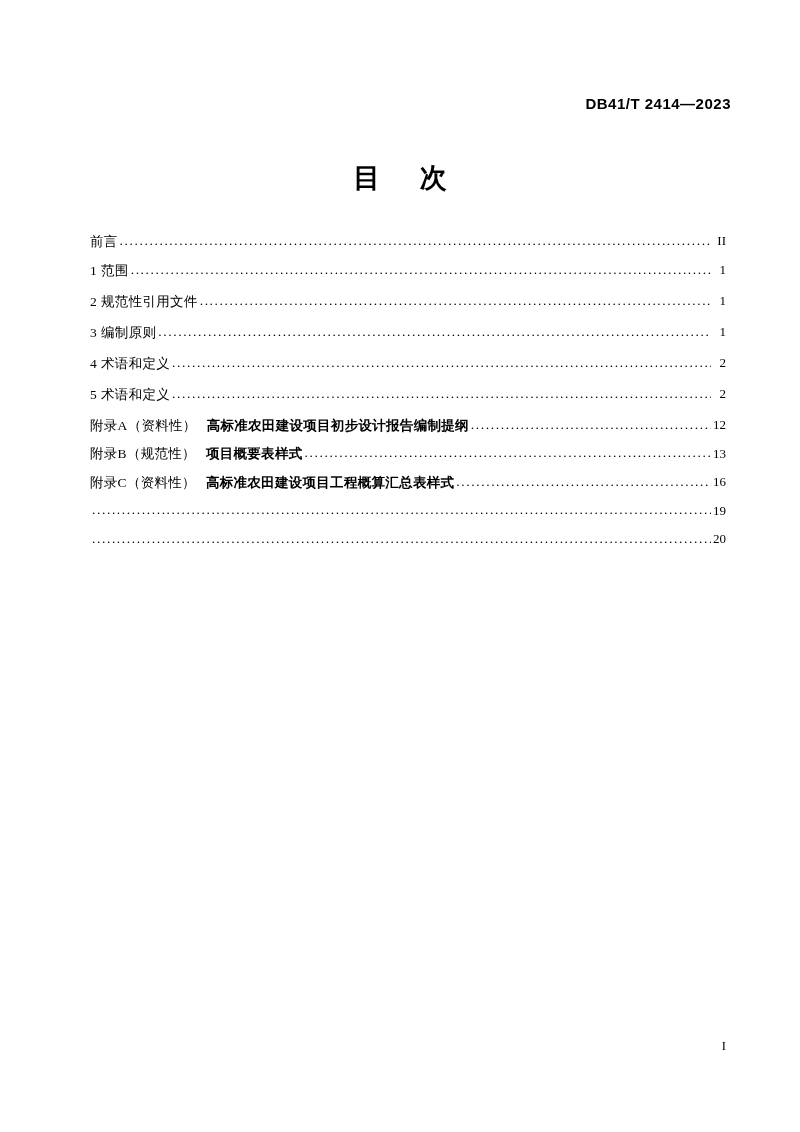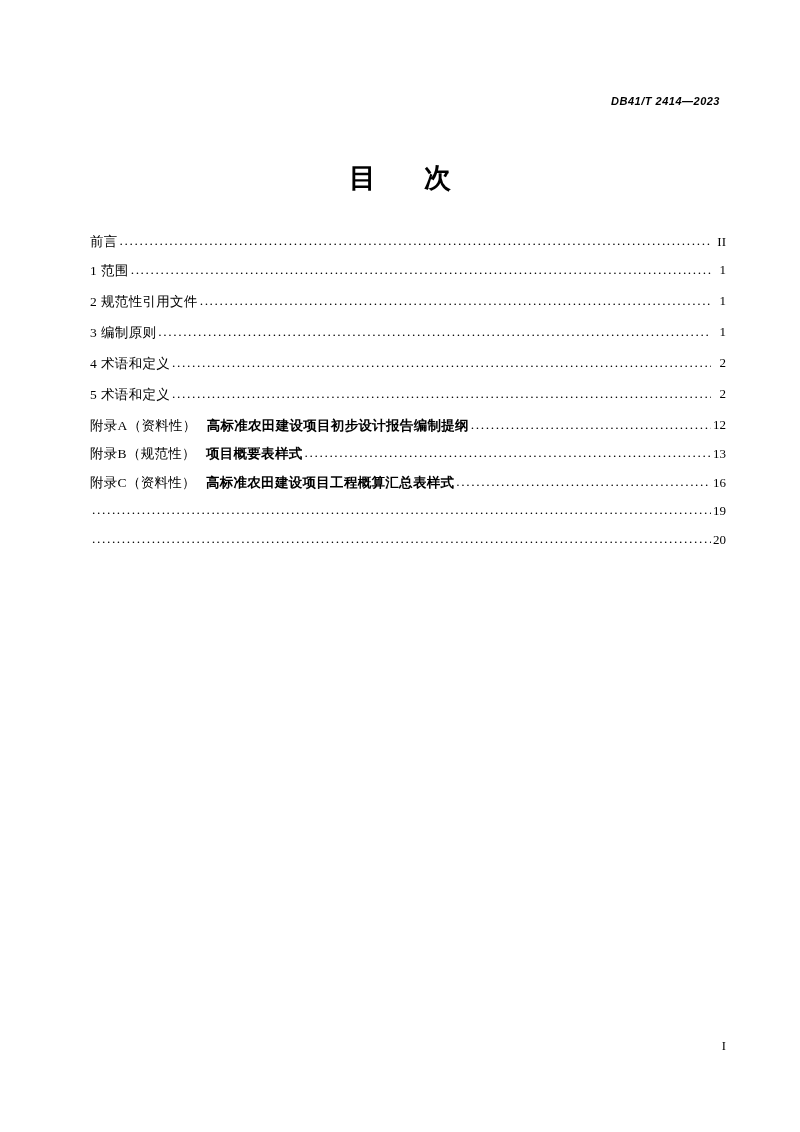--- a/index.html
+++ b/index.html
@@ -15,49 +15,48 @@
     position: relative;
     width: 800px;
     height: 1132px;
     margin: 0 auto;
     background: #ffffff;
     overflow: hidden;
   }
   .std-header {
     position: absolute;
     top: 95px;
-    right: 80px;
+    right: 69px;
     font-family: "Liberation Sans", "DejaVu Sans", sans-serif;
-    font-size: 11px;
+    font-size: 15px;
     font-weight: bold;
     letter-spacing: 0.5px;
     white-space: nowrap;
-    font-style: italic;
   }
   .toc-title {
     position: absolute;
     top: 160px;
     left: 0;
     width: 800px;
     text-align: center;
     font-size: 27px;
     font-weight: bold;
     letter-spacing: 16px;
     text-indent: 16px;
-    font-family: Liberation Mono, monospace;
+    font-family: Liberation Sans, sans-serif;
   }
   .toc {
     position: absolute;
     top: 233px;
     left: 90px;
     width: 636px;
   }
   .toc-row {
     display: flex;
-    align-items: flex-end;
+    align-items: center;
     font-size: 13.5px;
     line-height: 1.3;
     margin-bottom: 13.5px;
     white-space: nowrap;
   }
   .toc-row.appendix {
     margin-bottom: 11px;
   }
   .toc-label {
     flex: 0 0 auto;

